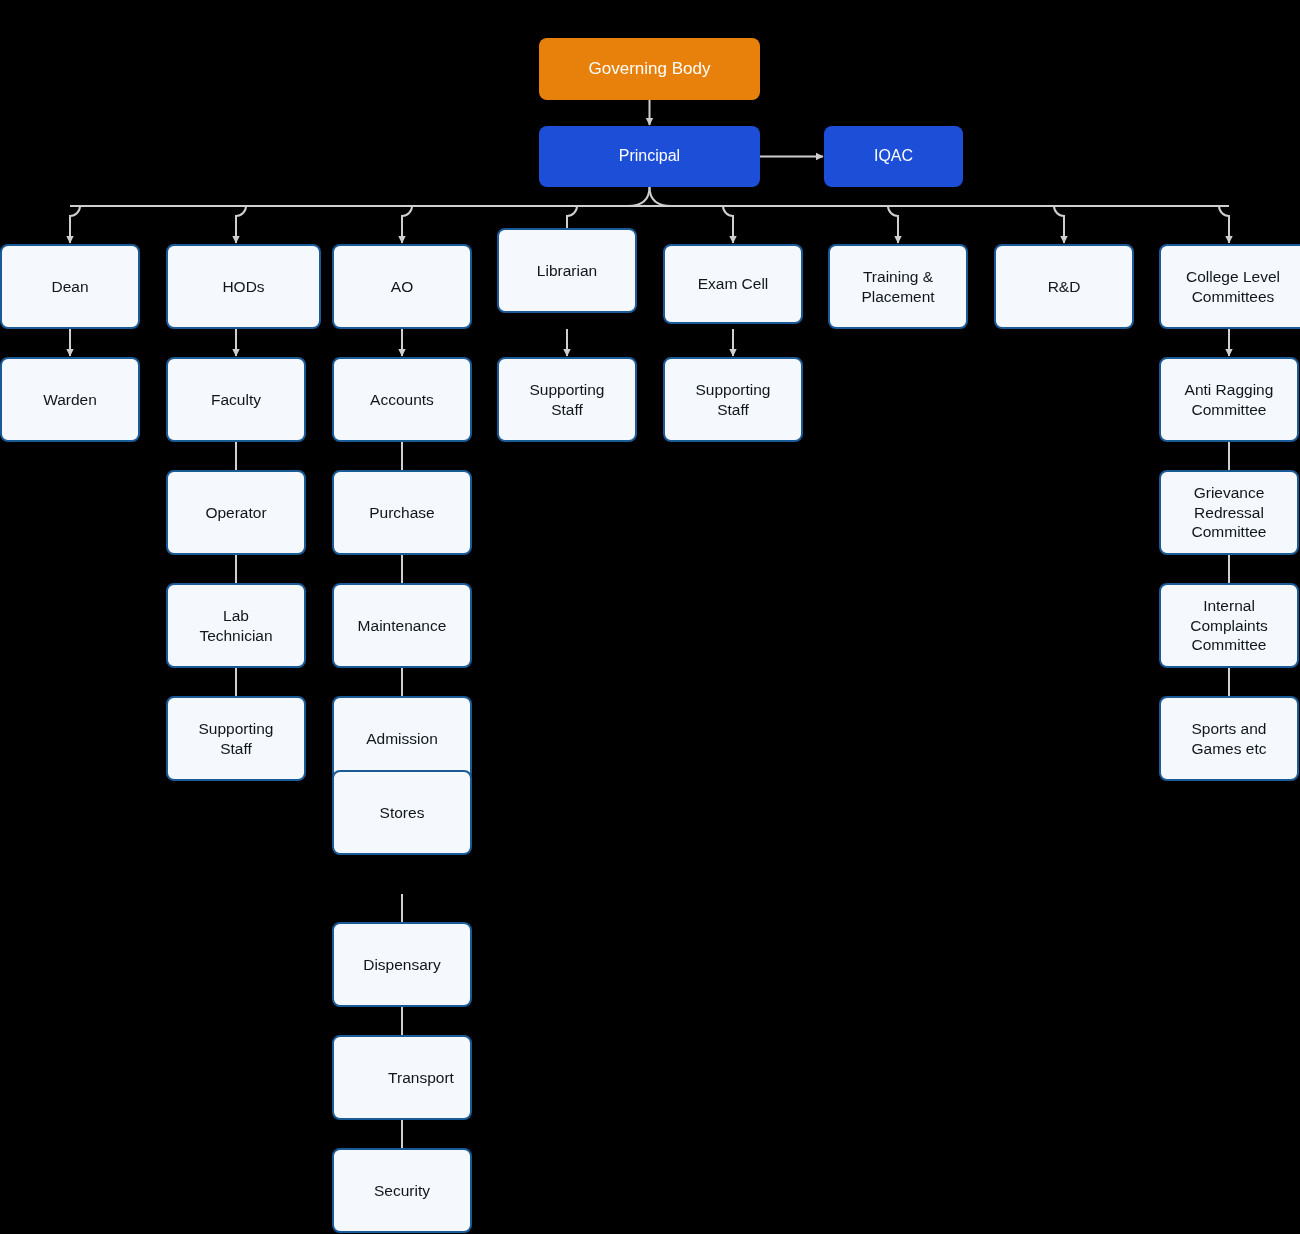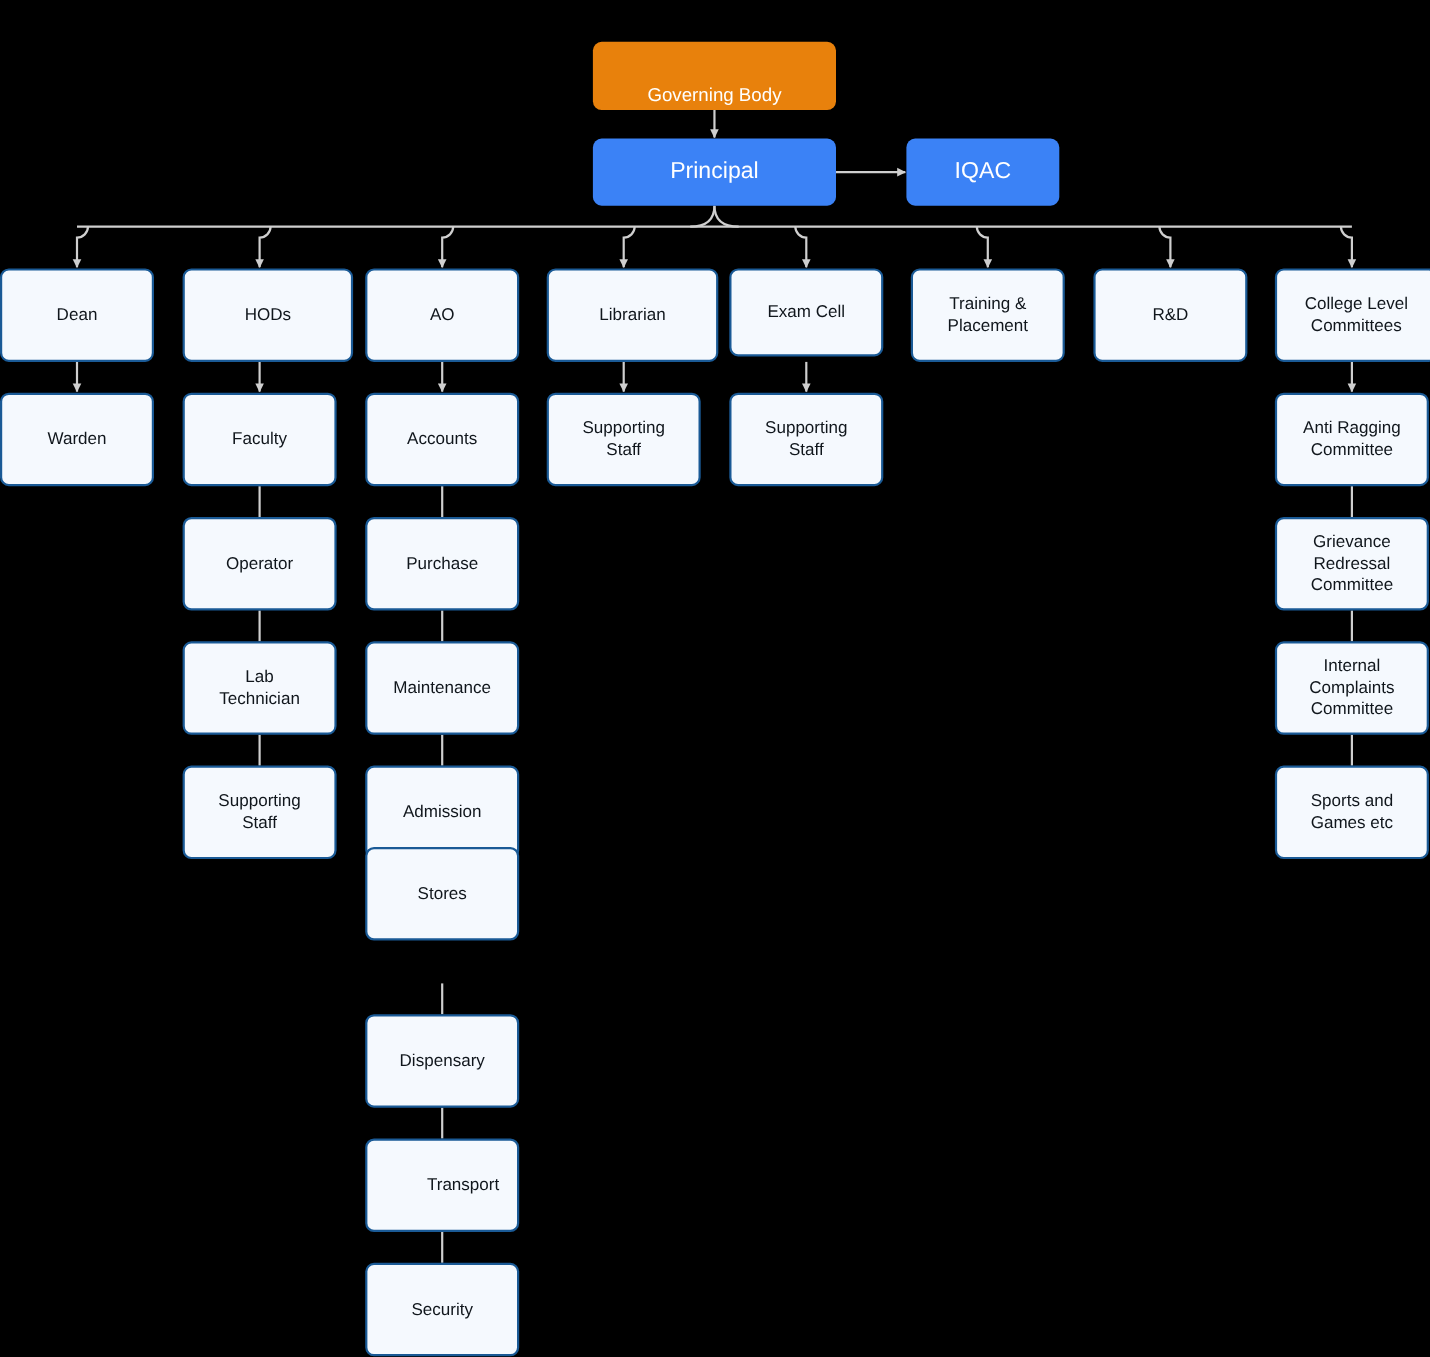--- a/index.html
+++ b/index.html
@@ -44,24 +44,24 @@
     color: #10161c;
     font-size: 15.5px;
   }
   .node.accent-orange {
     background: #E8810C;
     border: none;
     color: #ffffff;
     font-size: 17px;
   }
   .node.accent-blue {
-    background: #3b82f6;
+    background: #1d4ed8;
     border: none;
     color: #ffffff;
-    font-size: 21px;
+    font-size: 16px;
   }
 </style>
 </head>
 <body>
 
 <div id="chart-root">
   <svg id="edge-layer" viewBox="0 0 1300 1234" width="1300" height="1234" xmlns="http://www.w3.org/2000/svg">
     <defs>
       <marker id="arrowhead" markerWidth="9" markerHeight="9" refX="7.4" refY="4.5" orient="auto" markerUnits="userSpaceOnUse">
         <path d="M0,0.6 L8,4.5 L0,8.4 Z" fill="#CFCFCF"></path>
@@ -96,27 +96,27 @@
         <path d="M402,781 V809"></path>
         <path d="M402,894 V922"></path>
         <path d="M402,1007 V1035"></path>
         <path d="M402,1120 V1148"></path>
         <path d="M1229,442 V470"></path>
         <path d="M1229,555 V583"></path>
         <path d="M1229,668 V696"></path>
       </g>
   </svg>
   <div id="node-layer">
-      <div class="node accent-orange" style="left: 539px; top: 38px; width: 221px; height: 62px; align-items: flex-end;"><span>Governing Body</span></div>
+      <div class="node accent-orange" style="left: 539px; top: 38px; width: 221px; height: 62px;"><span>Governing Body</span></div>
       <div class="node accent-blue" style="left: 539px; top: 126px; width: 221px; height: 61px;"><span>Principal</span></div>
       <div class="node accent-blue" style="left: 824px; top: 126px; width: 139px; height: 61px;"><span>IQAC</span></div>
       <div class="node plain" style="left: 0px; top: 244px; width: 140px; height: 85px;"><span>Dean</span></div>
       <div class="node plain" style="left: 166px; top: 244px; width: 155px; height: 85px;"><span>HODs</span></div>
       <div class="node plain" style="left: 332px; top: 244px; width: 140px; height: 85px;"><span>AO</span></div>
-      <div class="node plain" style="left: 497px; top: 244px; width: 156px; height: 85px;"><span>Librarian</span></div>
+      <div class="node plain" style="left: 497px; top: 228px; width: 140px; height: 85px;"><span>Librarian</span></div>
       <div class="node plain" style="left: 663px; top: 244px; width: 140px; height: 80px;"><span>Exam Cell</span></div>
       <div class="node plain" style="left: 828px; top: 244px; width: 140px; height: 85px;"><span>Training &amp;
 Placement</span></div>
       <div class="node plain" style="left: 994px; top: 244px; width: 140px; height: 85px;"><span>R&amp;D</span></div>
       <div class="node plain" style="left: 1159px; top: 244px; width: 148px; height: 85px;"><span>College Level
 Committees</span></div>
       <div class="node plain" style="left: 0px; top: 357px; width: 140px; height: 85px;"><span>Warden</span></div>
       <div class="node plain" style="left: 166px; top: 357px; width: 140px; height: 85px;"><span>Faculty</span></div>
       <div class="node plain" style="left: 332px; top: 357px; width: 140px; height: 85px;"><span>Accounts</span></div>
       <div class="node plain" style="left: 497px; top: 357px; width: 140px; height: 85px;"><span>Supporting

